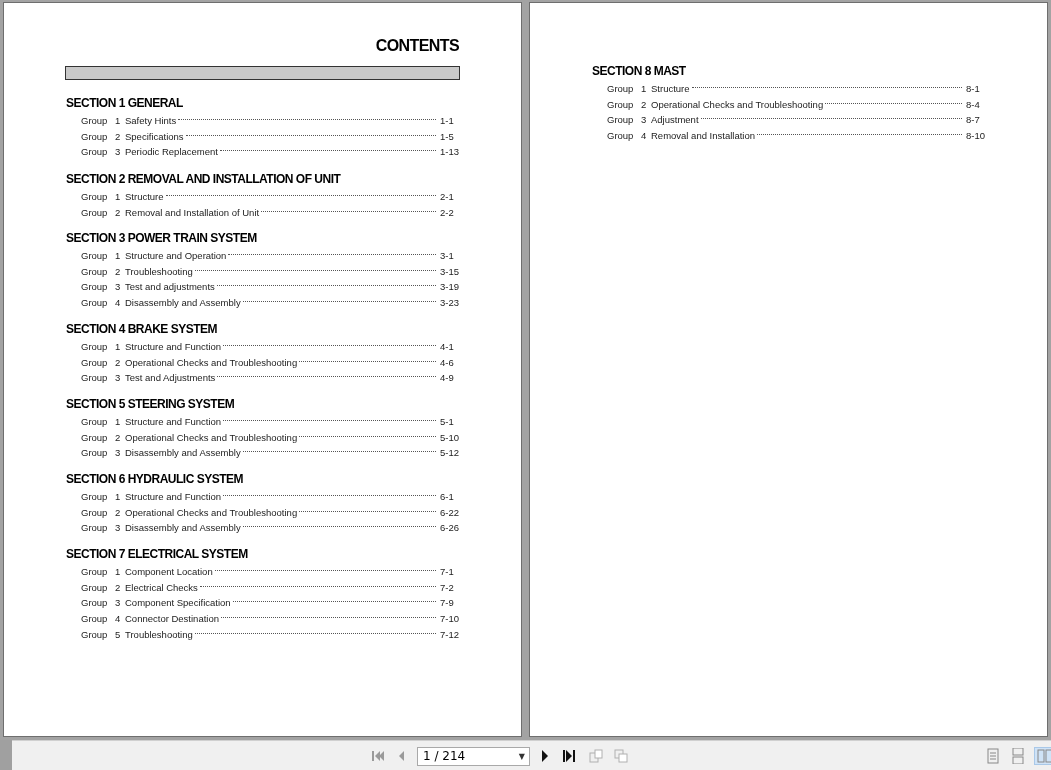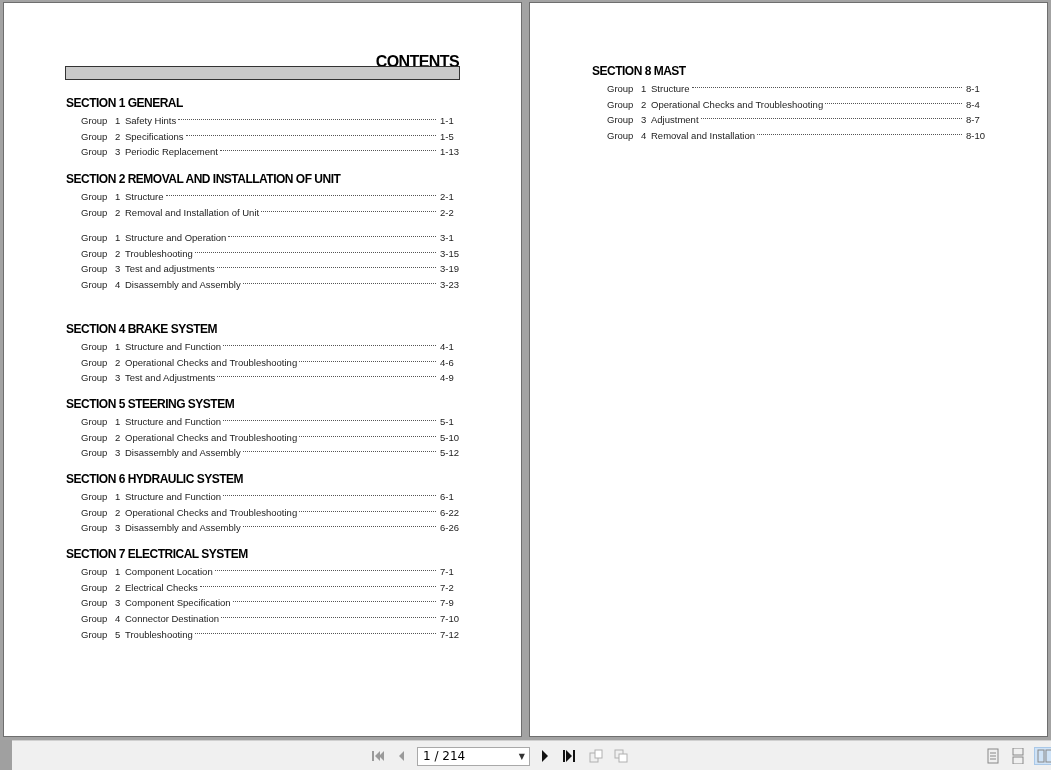--- a/index.html
+++ b/index.html
@@ -1,21 +1,21 @@
 <!DOCTYPE html>
 <html><head>
 <meta charset="utf-8">
 <style>
   html, body { margin:0; padding:0; }
   body { width:1051px; height:770px; background:#a0a0a0; position:relative; overflow:hidden; font-family:"Liberation Sans", sans-serif; }
   .viewport { position:absolute; left:0; top:0; width:1051px; height:740px; background:#a3a3a3; }
   .page { position:absolute; top:2px; height:735px; background:#fff; border:1px solid #6e6e6e; box-sizing:border-box; }
   #page1 { left:3px; width:519px; }
   #page2 { left:529px; width:519px;text-decoration:underline; }
-  .contents-title { position:absolute; right:62px; top:50px; font-weight:bold; font-size:16px; letter-spacing:-0.6px; color:#000; }
+  .contents-title { position:absolute; right:62px; top:34px; font-weight:bold; font-size:16px; letter-spacing:-0.6px; color:#000; }
   .title-bar { position:absolute; left:61px; top:63px; width:395px; height:14px; background:#c9c9c9; border:1px solid #333; box-sizing:border-box; }
   .section { position:absolute; left:62px; width:394px; }
   .sec-head { font-weight:bold; font-size:12px; letter-spacing:-0.5px; color:#000; height:18px; line-height:16px; }
   .row { display:flex; align-items:center; font-size:9.5px; color:#222; height:15.6px; line-height:15px; padding-left:15px; }
   .row .g { width:34px; }
   .row .n { width:10px; }
   .row .t { white-space:nowrap; }
   .row .dots { flex:1; border-bottom:1px dotted #555; margin:0 4px 3px 2px; height:1px; }
   .row .p { width:20px; text-align:left; }
   .toolbar { position:absolute; left:12px; top:740px; width:1051px; height:30px; background:#f0f0f0; border-top:1px solid #d0d0d0; box-sizing:border-box; }
@@ -67,20 +67,21 @@
           </div>
           <div class="row">
             <span class="g">Group</span>
             <span class="n">2</span>
             <span class="t">Removal and Installation of Unit</span>
             <span class="dots"></span>
             <span class="p">2-2</span>
           </div>
         </div>
         <div class="section" style="top: 227px;">
+          <div class="sec-head">SECTION 3  POWER TRAIN SYSTEM</div>
           <div class="row">
             <span class="g">Group</span>
             <span class="n">1</span>
             <span class="t">Structure and Operation</span>
             <span class="dots"></span>
             <span class="p">3-1</span>
           </div>
           <div class="row">
             <span class="g">Group</span>
             <span class="n">2</span>

